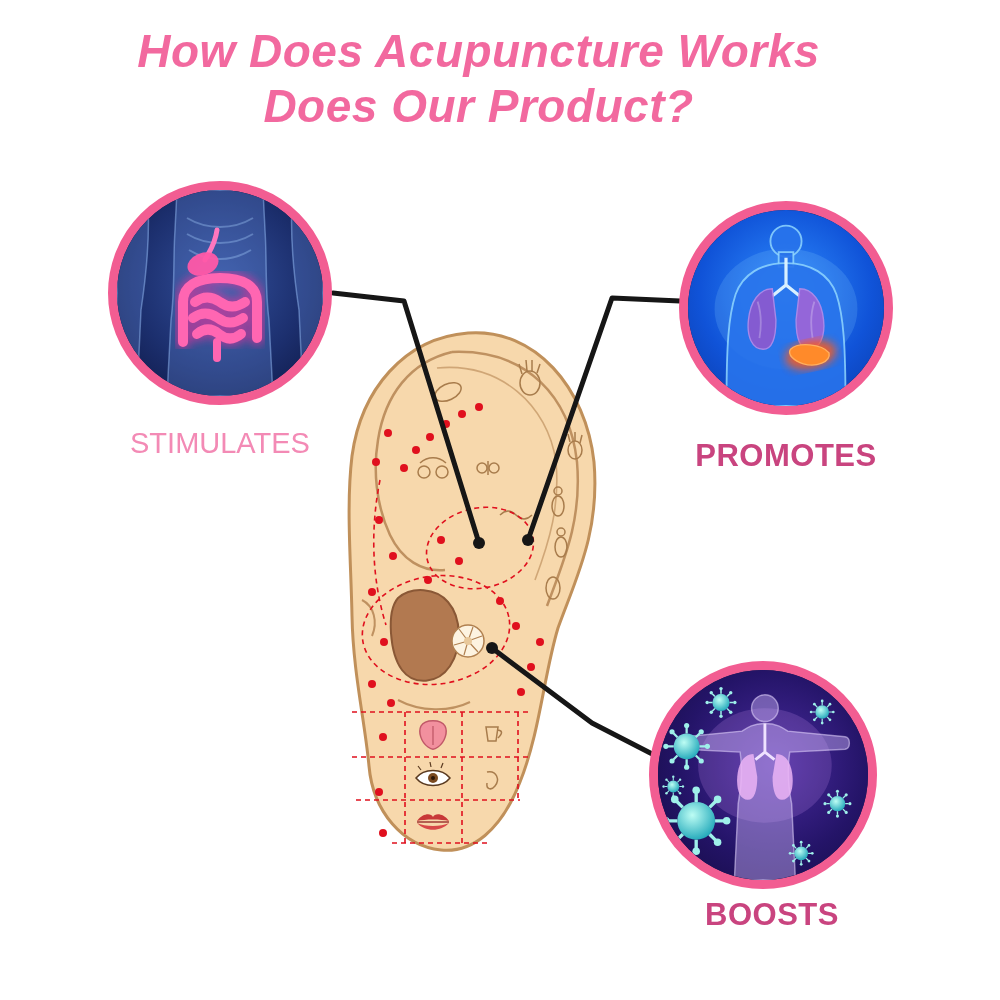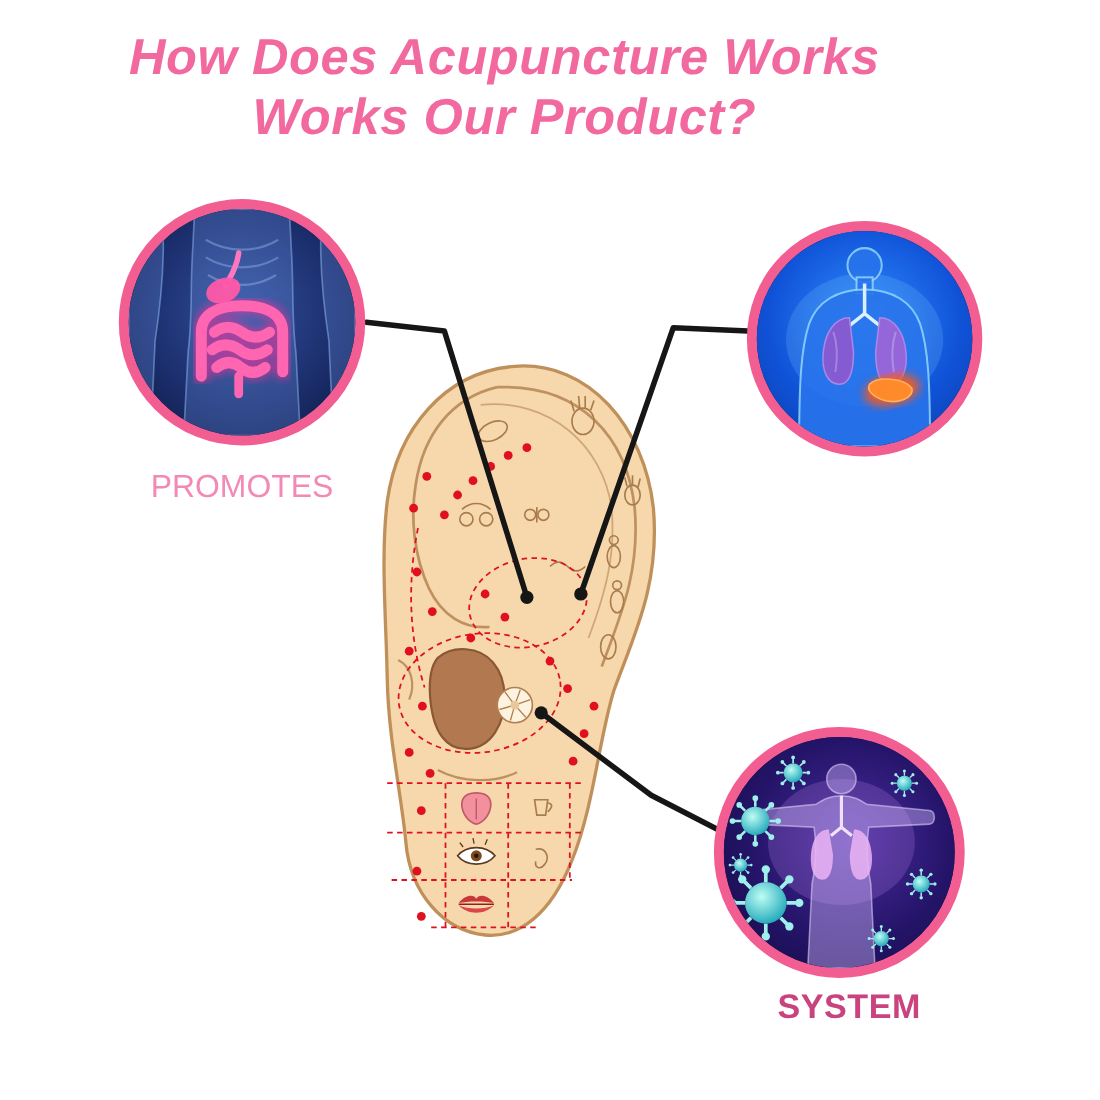--- a/index.html
+++ b/index.html
@@ -1,17 +1,17 @@
 <!DOCTYPE html>
 <html><head>
 <meta charset="utf-8">
 <style>
   html,body{margin:0;padding:0;background:#fff;}
   .canvas{position:relative;width:917px;height:1000px;background:#ffffff;overflow:hidden;
-          font-family:"Liberation Sans",sans-serif;}
+          font-family:"Liberation Sans",sans-serif;padding-left:40px;}
   .title{position:absolute;top:24px;left:0;width:100%;margin:0;text-align:center;
          font-style:italic;font-weight:bold;font-size:46px;line-height:1.2;
          color:#f2699f;letter-spacing:.5px;}
   .title span{display:block;}
   .scene{position:absolute;top:0;left:0;}
   .bubble{position:absolute;border-radius:50%;border:9px solid #f25d92;overflow:hidden;
           box-sizing:border-box;background:#0d1b4a;}
   .bubble svg{display:block;width:100%;height:100%;}
   .bubble.digestion{left:108px;top:181px;width:224px;height:224px;}
   .bubble.detox{left:679px;top:201px;width:214px;height:214px;}
@@ -23,21 +23,21 @@
   .callout.detox-label{left:616px;top:438px;width:340px;}
   .callout.immune-label{left:592px;top:897px;width:360px;}
 </style>
 </head>
 <body>
 
 <div class="canvas">
 
   <h1 class="title">
     <span>How Does Acupuncture Works</span>
-    <span>Works Our Product?</span>
+    <span>Does Our Product?</span>
   </h1>
 
   <svg class="scene" width="1000" height="1000" viewBox="0 0 1000 1000">
 
     <g>
       <path d="M468,333 C535,328 586,388 594,462 C600,532 576,578 558,628
                C544,674 540,732 520,782 C501,831 472,853 441,850
                C403,846 373,812 369,766 C365,722 353,672 352,616
                C351,562 346,506 352,456 C361,390 404,338 468,333 Z" fill="#f7d8ac" stroke="#c0905a" stroke-width="3"></path>
       <path d="M452,352 C528,349 570,398 577,462 C582,520 564,560 547,606" fill="none" stroke="#bf9160" stroke-width="2.5"></path>
@@ -251,21 +251,22 @@
       <use href="#vir" transform="translate(30,80) scale(1.5)"></use>
       <use href="#vir" transform="translate(66,34) scale(1.0)"></use>
       <use href="#vir" transform="translate(172,44) scale(0.8)"></use>
       <use href="#vir" transform="translate(188,140) scale(0.9)"></use>
       <use href="#vir" transform="translate(150,192) scale(0.8)"></use>
       <use href="#vir" transform="translate(16,122) scale(0.7)"></use>
     </svg>
   </div>
 
   <div class="callout digestion-label">
-    <div class="subheading">PROMOTES</div>
+    <div class="subheading">STIMULATES</div>
   </div>
   <div class="callout detox-label">
+    <div class="heading">PROMOTES</div>
   </div>
   <div class="callout immune-label">
-    <div class="heading">SYSTEM</div>
+    <div class="heading">BOOSTS</div>
   </div>
 
 </div>
 
 </body></html>

